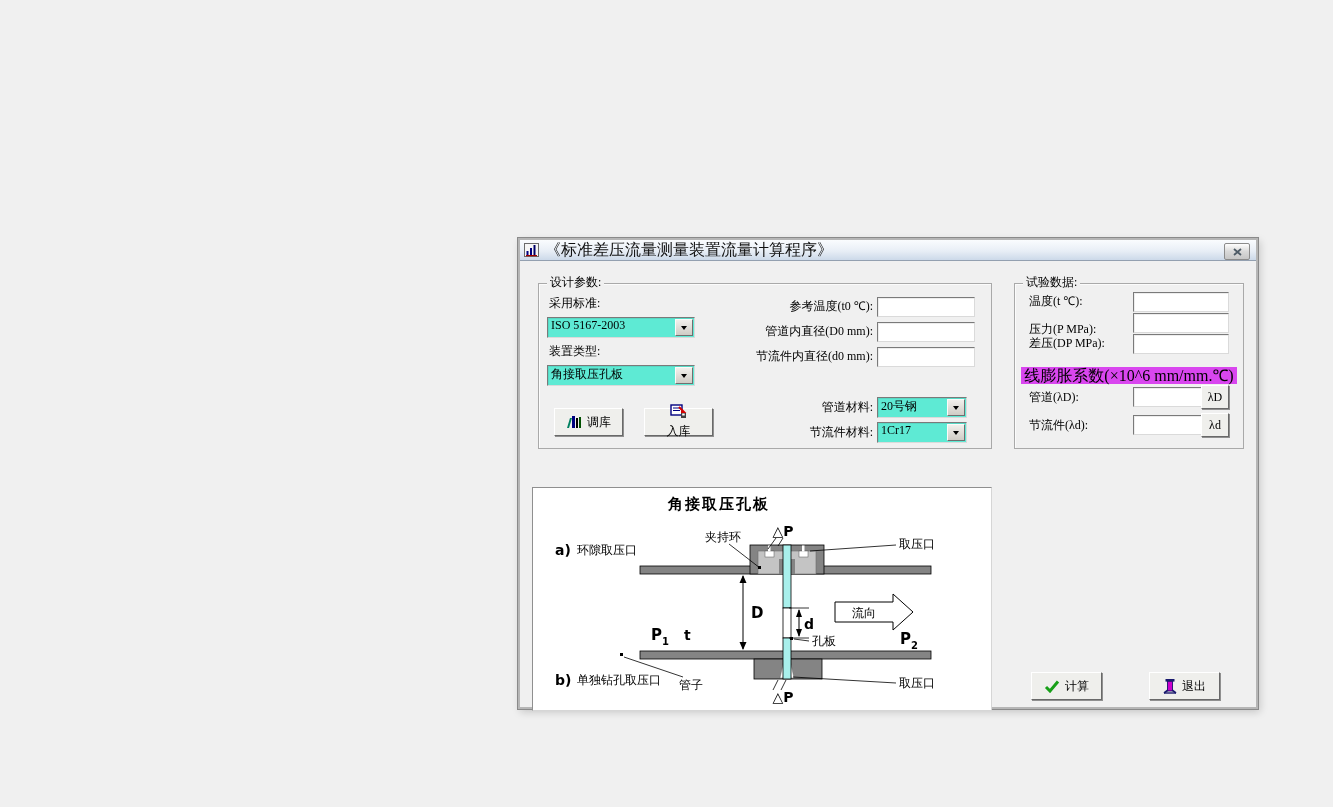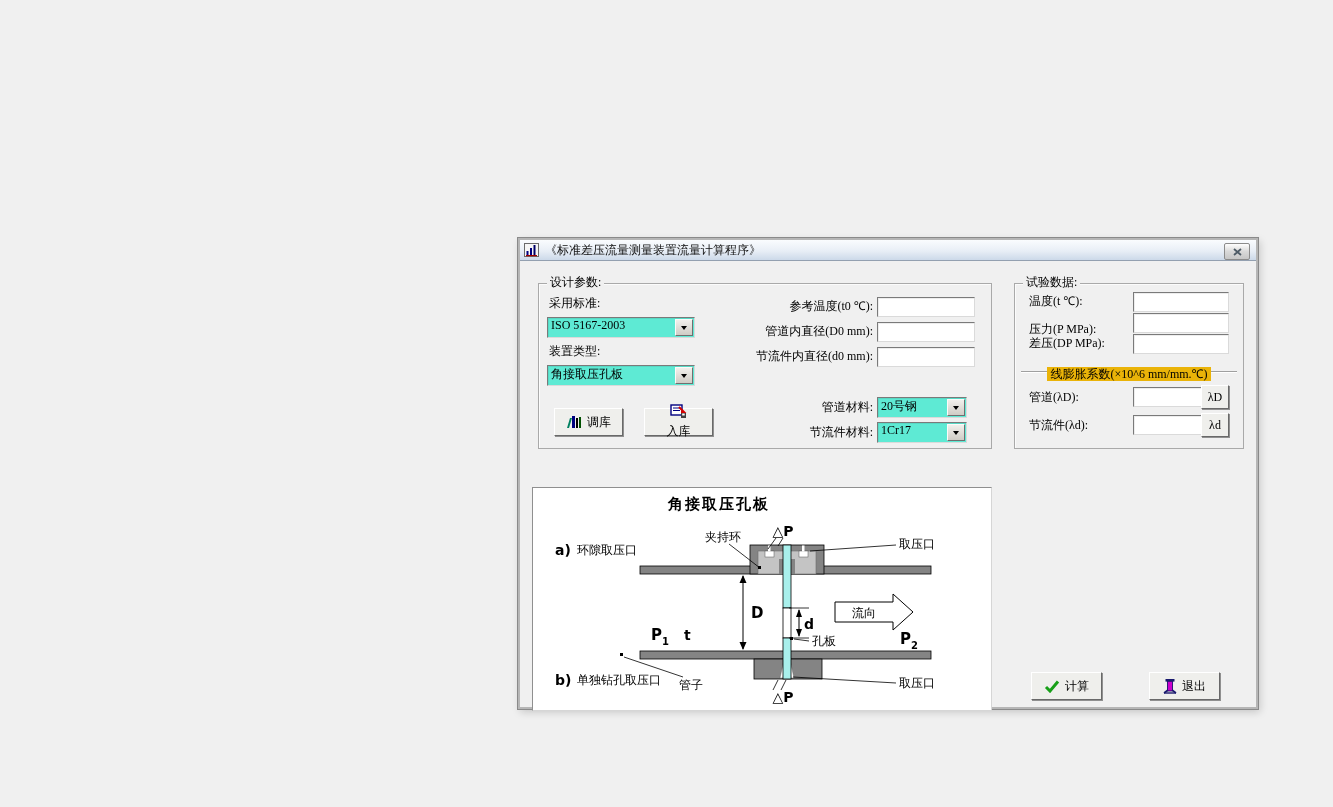--- a/index.html
+++ b/index.html
@@ -2,21 +2,21 @@
 <html><head>
 <meta charset="utf-8">
 <style>
   html,body{margin:0;padding:0;}
   body{width:1333px;height:807px;background:#f0f0f0;font-family:"DejaVu Sans","Liberation Sans",sans-serif;position:relative;overflow:hidden;}
   .window{position:absolute;left:518px;top:238px;width:736px;height:467px;background:#f0f0f0;
           border:2px solid #b6b6b6;box-shadow:0 0 0 1px #8a8a8a,2px 3px 8px rgba(0,0,0,.18);}
   .titlebar{position:absolute;left:0;top:0;right:0;height:20px;
             background:linear-gradient(#fafcfe,#e8eef6 55%,#ccd9e9);border-bottom:1px solid #93a0b0;
             display:flex;align-items:center;padding:0 4px;}
-  .titlebar .ttext{font-size:12px;color:#111;margin-left:6px;white-space:nowrap;}
+  .titlebar .ttext{font-size:16px;color:#111;margin-left:6px;white-space:nowrap;}
   .closebtn{position:absolute;right:6px;top:3px;width:24px;height:15px;
             background:linear-gradient(#fefefe,#d9d9d9 50%,#c6c6c6);border:1px solid #8b8b8b;border-radius:2px;
             display:flex;align-items:center;justify-content:center;}
   .appicon{width:15px;height:14px;flex:none;}
   .client{position:absolute;left:0;top:21px;right:0;bottom:0;}
   .grp{position:absolute;border:1px solid #a9a9a9;box-shadow:1px 1px 0 rgba(255,255,255,.7) inset;font-family:Liberation Serif, serif;}
   .grp>.cap{position:absolute;top:-8px;left:8px;background:#f0f0f0;padding:0 3px;font-size:12px;line-height:13px;color:#000;white-space:nowrap;}
   .lbl{position:absolute;font-size:12px;color:#000;white-space:nowrap;line-height:14px;}
   .lbl.r{text-align:right;}
   .tb{position:absolute;background:#fff;border:1px solid;border-color:#7a7a7a #dadada #dadada #7a7a7a;
@@ -26,21 +26,21 @@
   .combo .val{flex:1;font-size:12px;padding-left:3px;white-space:nowrap;overflow:hidden;}
   .combo .cbtn{width:16px;align-self:stretch;margin:1px;background:linear-gradient(#f2f0ec,#cfccc5);
                border:1px solid;border-color:#fcfbf9 #6f6f6f #6f6f6f #fcfbf9;display:flex;align-items:center;justify-content:center;}
   .arrow-dn{width:0;height:0;border:3.5px solid transparent;border-top:4.5px solid #000;margin-top:4px;}
   .btn{position:absolute;background:#efefec;border:1px solid;border-color:#ffffff #696969 #696969 #ffffff;
        box-shadow:1px 1px 0 #909090;display:flex;align-items:center;justify-content:center;gap:5px;
        font-size:12px;color:#000;cursor:default;}
   .btn .bicon{flex:none;display:block;}
   .sep{position:absolute;left:6px;right:6px;top:80px;height:14px;text-align:center;}
   .sep::before{content:"";position:absolute;left:0;right:0;top:7px;border-top:1px solid #9f9f9f;box-shadow:0 1px 0 #fff;}
-  .sep span{position:relative;background:#eab308;padding:0 3px;font-size:12px;}
+  .sep span{position:relative;background:#d946ef;padding:0 3px;font-size:16px;}
   .rline{position:absolute;border-bottom:1px solid #000;height:0;}
   .panel{position:absolute;left:12px;top:226px;width:458px;height:222px;background:#fff;
          border:1px solid;border-color:#8f8f8f #d6d6d6 #d6d6d6 #8f8f8f;}
   svg text{font-family:"DejaVu Sans","Liberation Sans",sans-serif;}
 </style>
 </head>
 <body>
 
 <div class="window">
 

